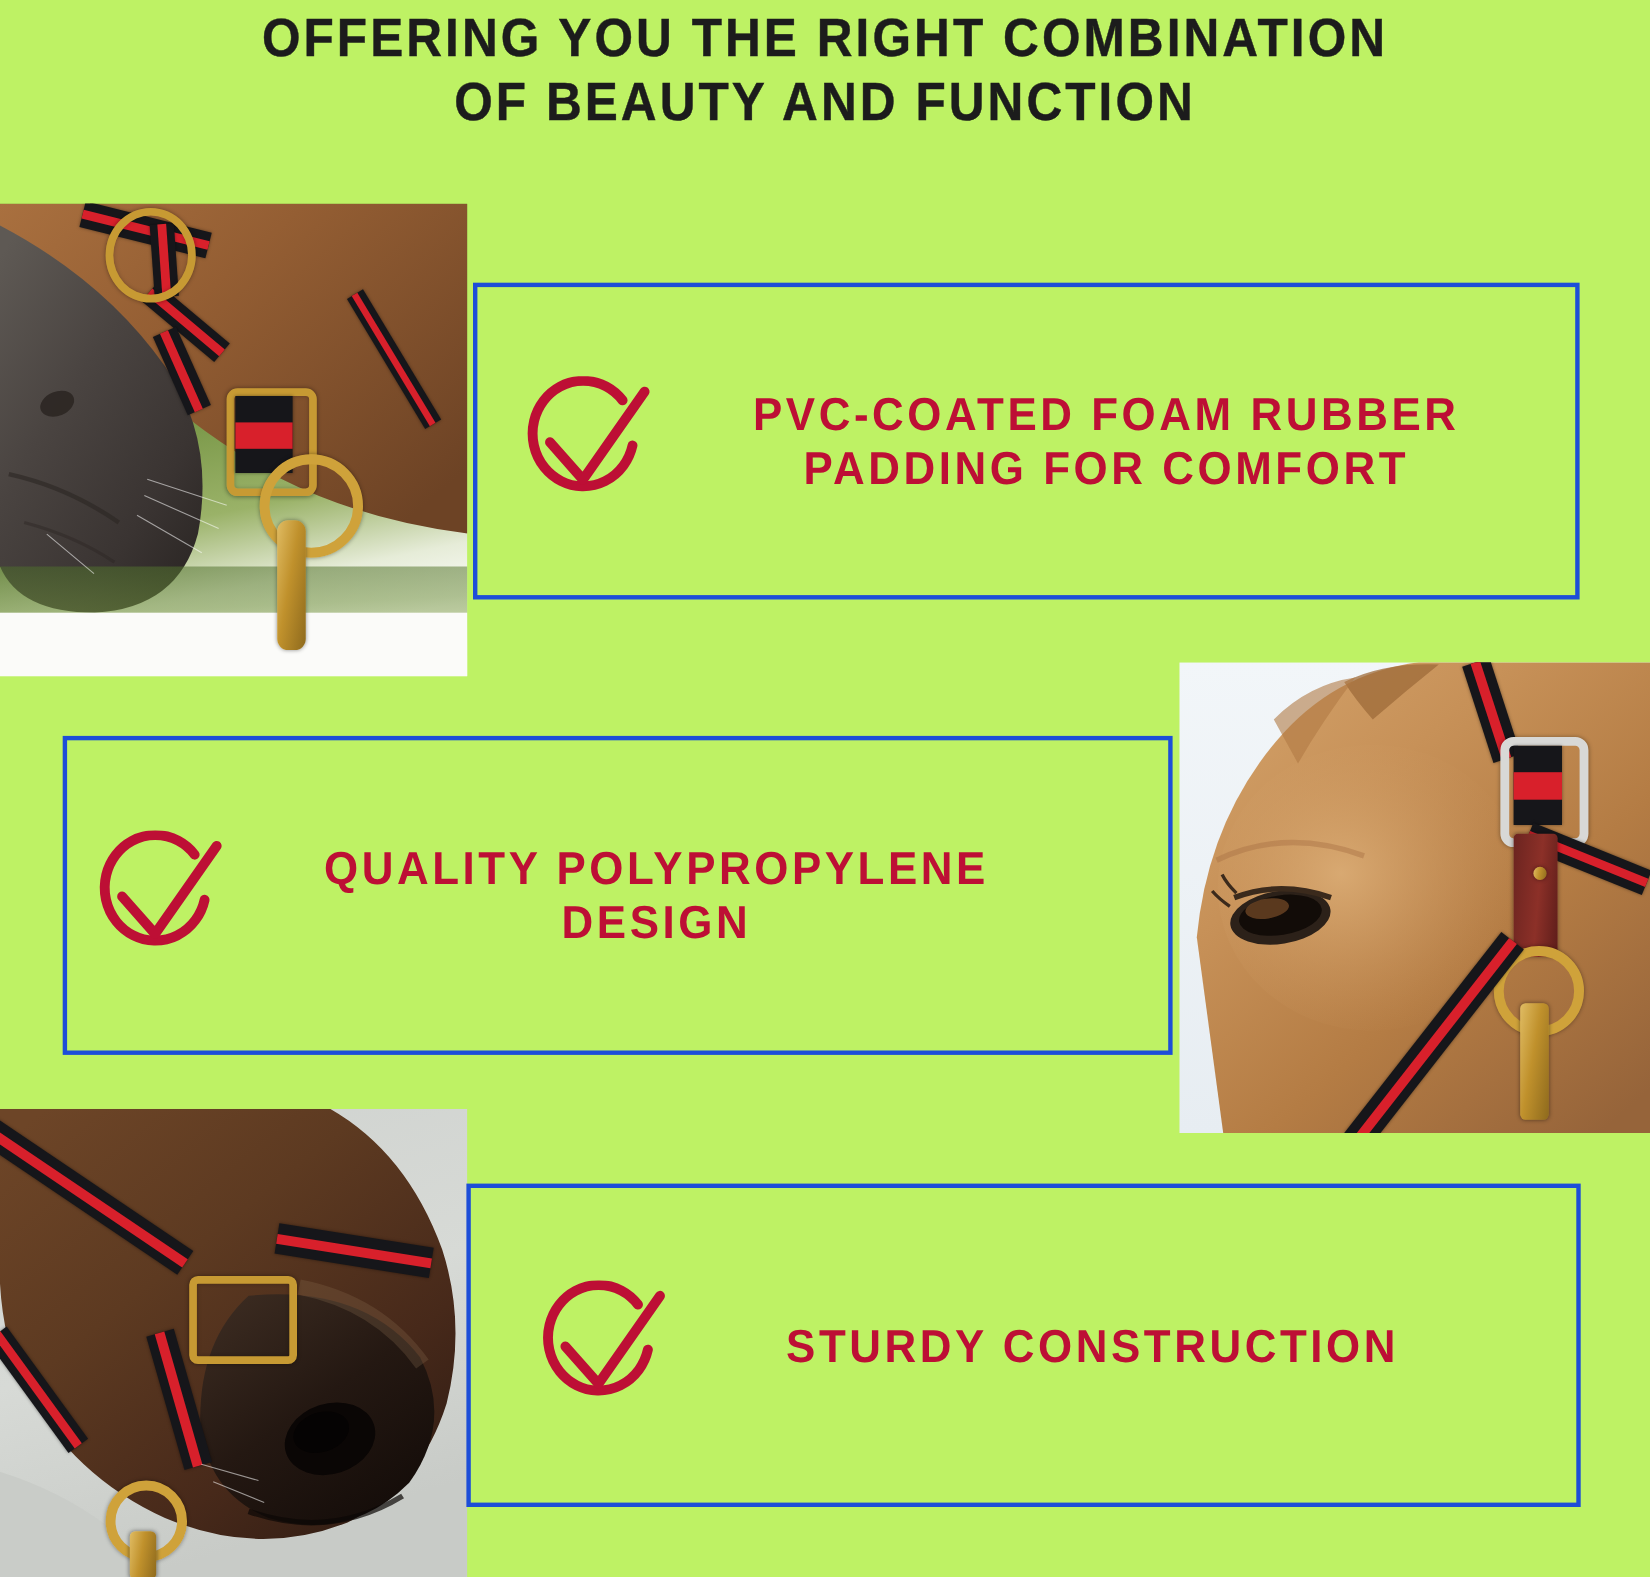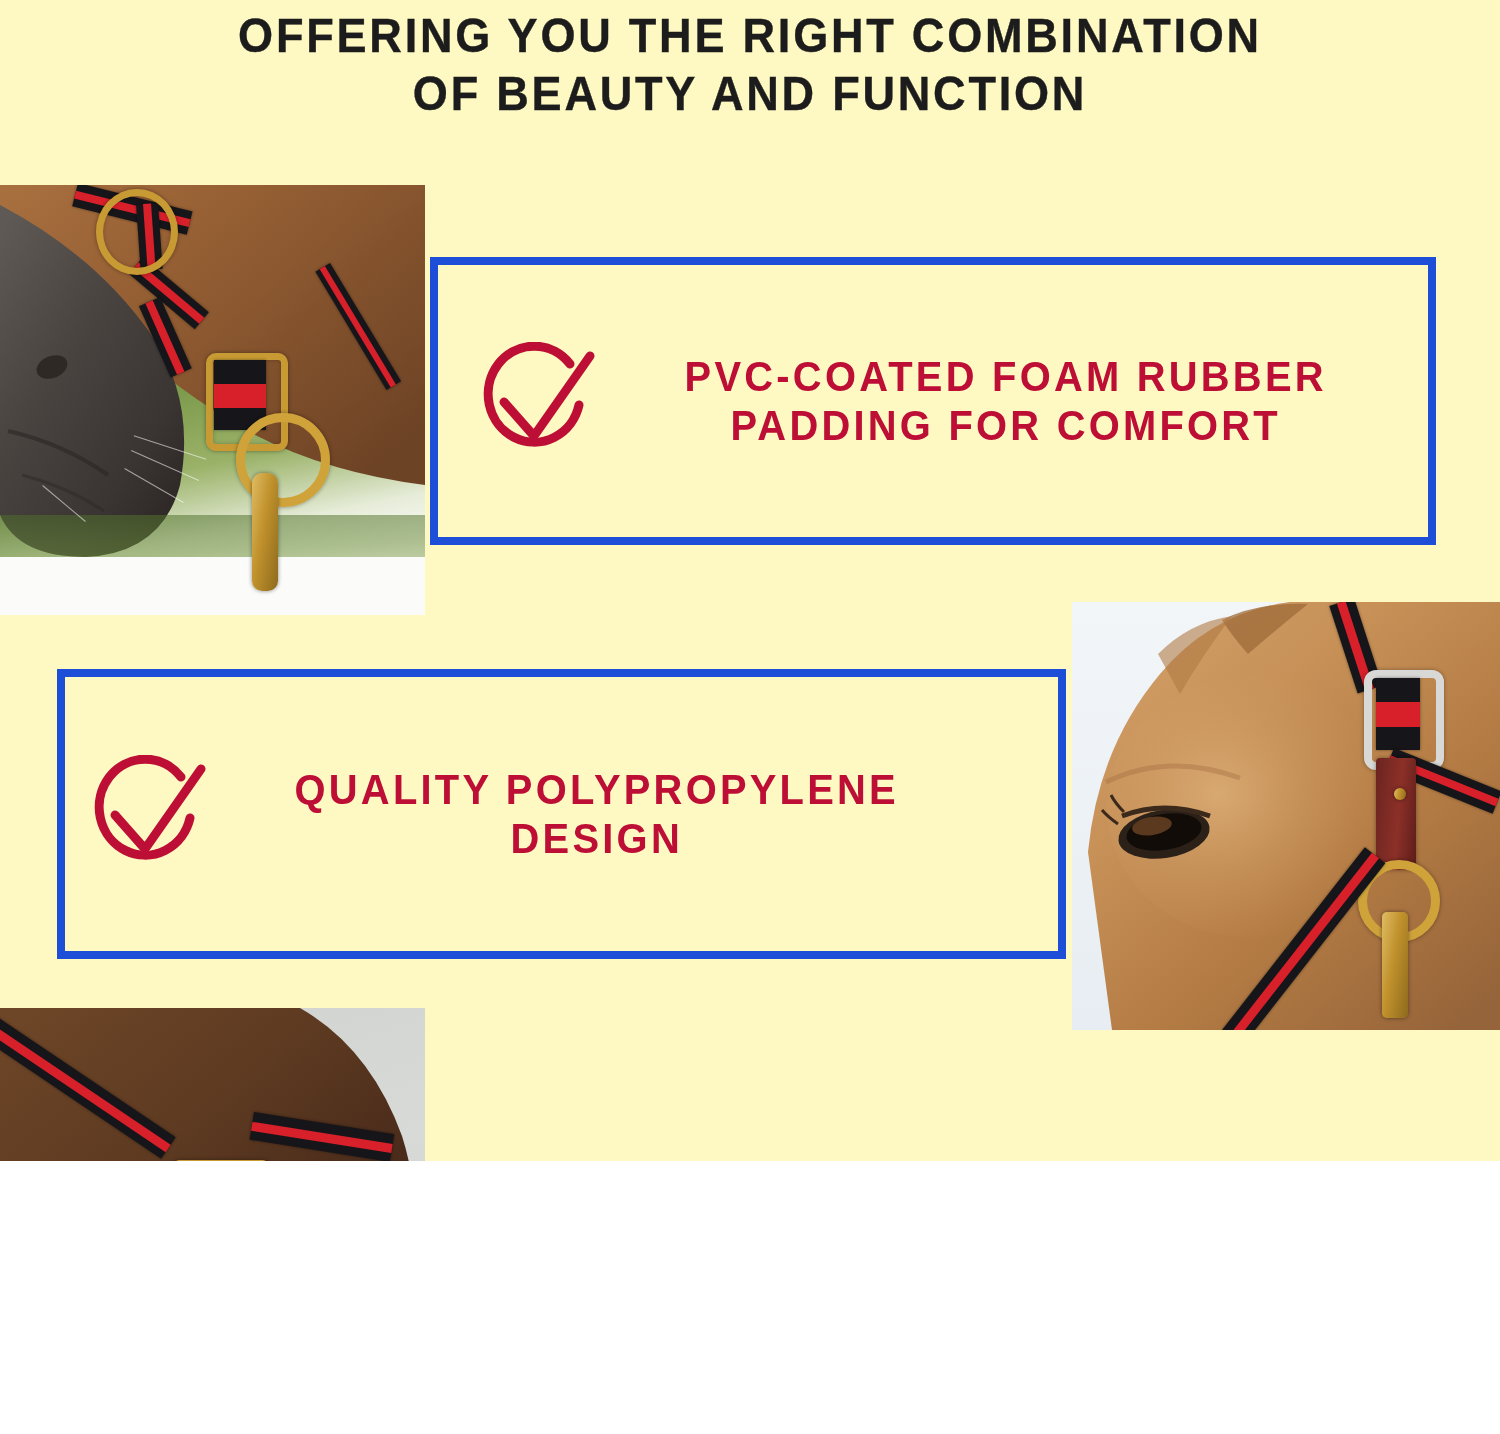--- a/index.html
+++ b/index.html
@@ -7,22 +7,22 @@
     margin: 0;
     padding: 0;
     background: #ffffff;
   }
   body {
     font-family: "Liberation Sans", sans-serif;
   }
   #page {
     position: relative;
     width: 1500px;
-    height: 1161px;
-    background: #fef9c3;
+    height: 1434px;
+    background: #bef264;
     overflow: hidden;
   }
 
   
   #headline {
     position: absolute;
     left: 0;
     top: 0;
     width: 1500px;
     text-align: center;
@@ -37,21 +37,21 @@
     padding-top: 6px;
     white-space: pre-line;
   }
   .grunge-dark {
     -webkit-text-stroke: 0.4px #1c1c1c;
   }
 
   
   .feature-box {
     position: absolute;
-    border: 8px solid #1d4ed8;
+    border: 4px solid #1d4ed8;
     background: transparent;
     box-sizing: border-box;
   }
   #box-1 { left: 430px;  top: 257px;  width: 1006px; height: 288px; }
   #box-2 { left: 57px;   top: 669px;  width: 1009px; height: 290px; }
   #box-3 { left: 424px;  top: 1076px; width: 1013px; height: 294px; }
 
   .feature-inner {
     position: absolute;
     left: 0; top: 0;
@@ -332,14 +332,25 @@
     <div class="strap" style="left:254px; top:104px; width:142px; height:28px; transform:rotate(9deg); transform-origin:0 0;"></div>
     <div class="brass" style="left:172px; top:152px; width:84px; height:66px; border-radius:8px;"></div>
     <div class="strap" style="left:158px; top:200px; width:126px; height:26px; transform:rotate(74deg); transform-origin:0 0;"></div>
     <div class="strap" style="left:6px; top:198px; width:126px; height:22px; transform:rotate(54deg); transform-origin:0 0;"></div>
     <div class="brass-ring" style="left:96px; top:338px; width:56px; height:56px;"></div>
     <div class="brass-snap" style="left:118px; top:384px; width:24px; height:44px;"></div>
     <div class="whisker" style="left:182px; top:330px; width:54px; transform:rotate(16deg);"></div>
     <div class="whisker" style="left:192px; top:348px; width:50px; transform:rotate(22deg);"></div>
   </div>
 
+  <div class="feature-box" id="box-3">
+    <div class="feature-inner">
+      <span class="check-wrap">
+        <svg viewBox="0 0 118 118" width="118" height="118">
+          <path d="M92,22 A46,48 0 1 0 101,63" fill="none" stroke="#bd0f35" stroke-width="9" stroke-linecap="round"></path>
+          <path d="M26,60 L56,94 L112,14" fill="none" stroke="#bd0f35" stroke-width="9" stroke-linecap="round" stroke-linejoin="round"></path>
+        </svg>
+      </span>
+      <span class="feature-text grunge-red">STURDY CONSTRUCTION</span>
+    </div>
+  </div>
 
 </div>
 
 </body></html>

